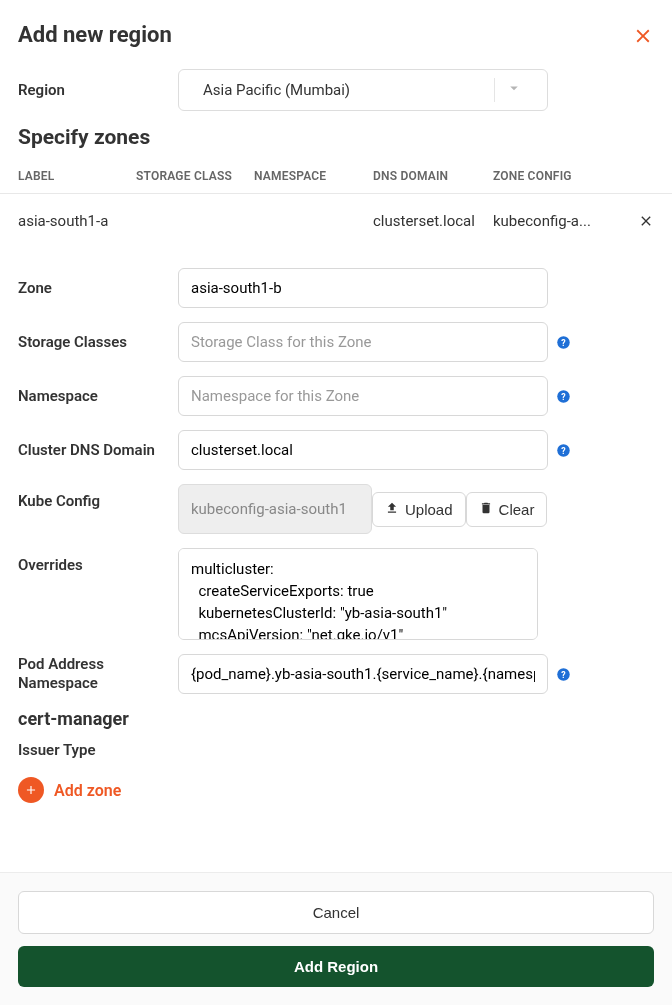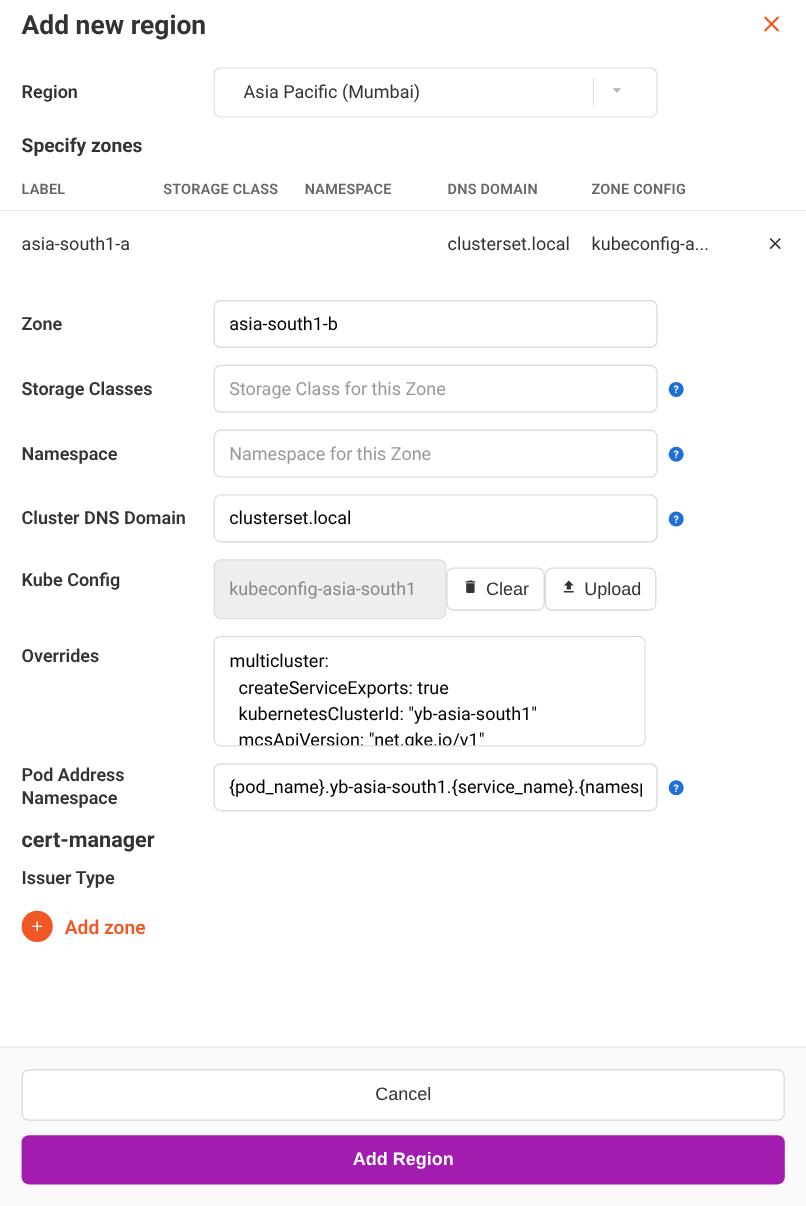--- a/index.html
+++ b/index.html
@@ -6,22 +6,22 @@
     body {
       font-family: -apple-system, BlinkMacSystemFont, "Segoe UI", Roboto, sans-serif;
       background: #fff;
       color: #333;
       width: 672px;
       height: 1005px;
       overflow: hidden;
     }
     .modal { width: 100%; height: 100%; display: flex; flex-direction: column; }
     .header {
-      display: flex; justify-content: space-between; align-items: flex-start;
-      padding: 9px 18px 22px 18px;
+      display: flex; justify-content: space-between; align-items: flex-end;
+      padding: 22px 18px 22px 18px;
     }
     .title { font-size: 22px; font-weight: 700; color: #333; }
     .close-icon { color: #ef5824; cursor: pointer; }
     .close-icon svg { width: 22px; height: 22px; display: block; }
 
     .body { flex: 1; overflow-y: auto; padding: 0 18px 20px 18px; }
 
     .field-row { display: flex; align-items: center; margin-bottom: 14px; }
     .field-label { width: 160px; font-size: 15px; font-weight: 600; color: #333; flex-shrink: 0; }
     .field-label.wrap { line-height: 1.3; }
@@ -29,21 +29,21 @@
 
     .select-wrap {
       display: flex; align-items: center; justify-content: space-between;
       border: 1px solid #ddd; border-radius: 6px; height: 42px; padding: 0 24px;
       width: 370px; background: #fff; cursor: pointer;
     }
     .select-value { font-size: 15px; color: #333; }
     .select-sep { width: 1px; height: 24px; background: #e5e5e5; margin-left: auto; margin-right: 10px; }
     .select-chevron { color: #b5b5b5; }
 
-    .subheading { font-size: 16px; font-weight: 700; margin: 6px 0 10px 0; }
+    .subheading { font-size: 21px; font-weight: 700; margin: 6px 0 10px 0; }
 
     .table-head {
       display: flex; gap: 0; border-bottom: 1px solid #e8e8e8; margin: 0 -18px; padding: 10px 18px;
       font-size: 12px; font-weight: 600; color: #666; letter-spacing: .2px;
     }
     .th-label { width: 118px; }
     .th-storage { width: 118px; }
     .th-ns { width: 119px; }
     .th-dns { width: 120px; }
     .th-cfg { width: 120px; }
@@ -101,21 +101,21 @@
     .footer {
       border-top: 1px solid #ececec; padding: 18px; display: flex; justify-content: flex-end; gap: 12px;
       background: #fafafa;
       flex-direction: column;
     }
     .btn-cancel {
       background: #fff; border: 1px solid #d8d8d8; border-radius: 6px; padding: 12px 22px;
       font-size: 15px; font-weight: 500; color: #333; cursor: pointer;
     }
     .btn-primary {
-      background: #a21caf; border: none; border-radius: 6px; padding: 12px 22px;
+      background: #14532d; border: none; border-radius: 6px; padding: 12px 22px;
       font-size: 15px; font-weight: 600; color: #fff; cursor: pointer;
     }
     .kube-row .field-control { gap: 0; }
     .field-row.align-top { align-items: flex-start; }
     .field-row.align-top .field-label { padding-top: 8px; }
   </style>
 </head>
 <body>
 
 <div class="modal">
@@ -214,29 +214,29 @@
         </span>
       </div>
     </div>
 
     <div class="field-row kube-row align-top">
       <div class="field-label">Kube Config</div>
       <div class="field-control">
         <div class="readonly-box">kubeconfig-asia-south1</div>
         <button class="btn">
           <span><svg viewBox="0 0 24 24" fill="currentColor">
+                <path d="M9 16h6v-6h4l-7-7-7 7h4v6zm-4 2h14v2H5v-2z"></path>
+              </svg></span>
+          <span>Upload</span>
+        </button>
+        <button class="btn">
+          <span><svg viewBox="0 0 24 24" fill="currentColor">
                 <path d="M6 19a2 2 0 0 0 2 2h8a2 2 0 0 0 2-2V7H6v12zM19 4h-3.5l-1-1h-5l-1 1H5v2h14V4z"></path>
               </svg></span>
           <span>Clear</span>
-        </button>
-        <button class="btn">
-          <span><svg viewBox="0 0 24 24" fill="currentColor">
-                <path d="M9 16h6v-6h4l-7-7-7 7h4v6zm-4 2h14v2H5v-2z"></path>
-              </svg></span>
-          <span>Upload</span>
         </button>
       </div>
     </div>
 
     <div class="field-row align-top">
       <div class="field-label">Overrides</div>
       <div class="field-control">
         <textarea style="width: 360px;">multicluster:
   createServiceExports: true
   kubernetesClusterId: "yb-asia-south1"

